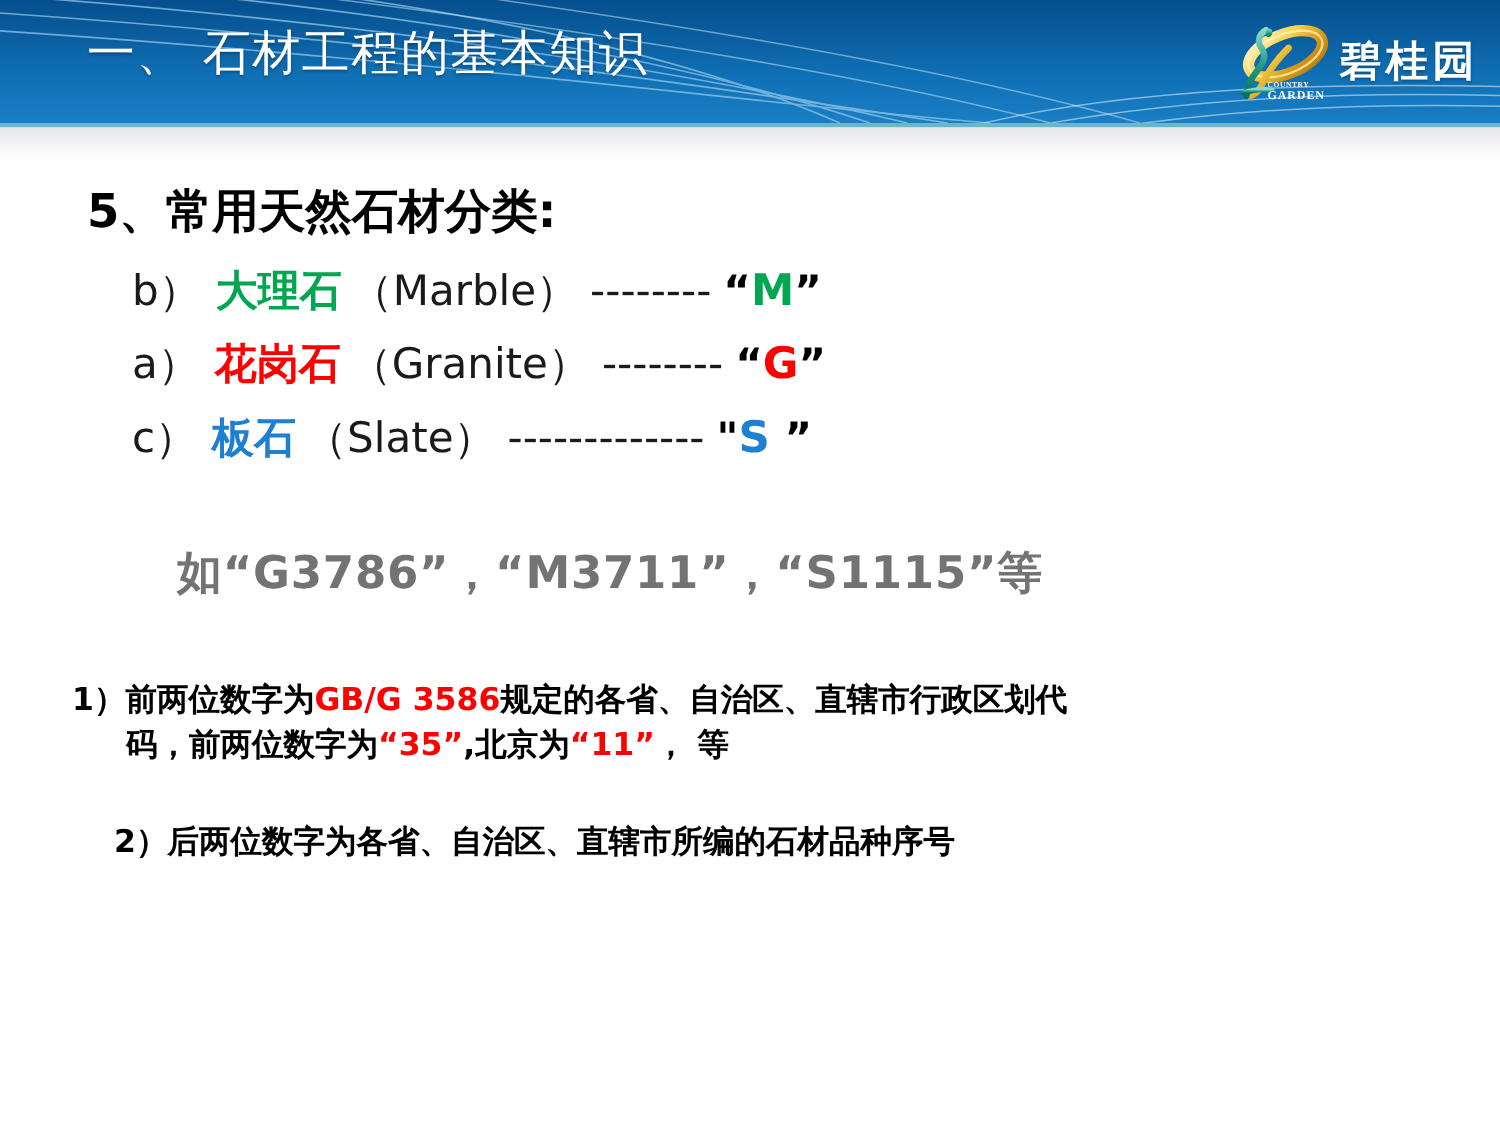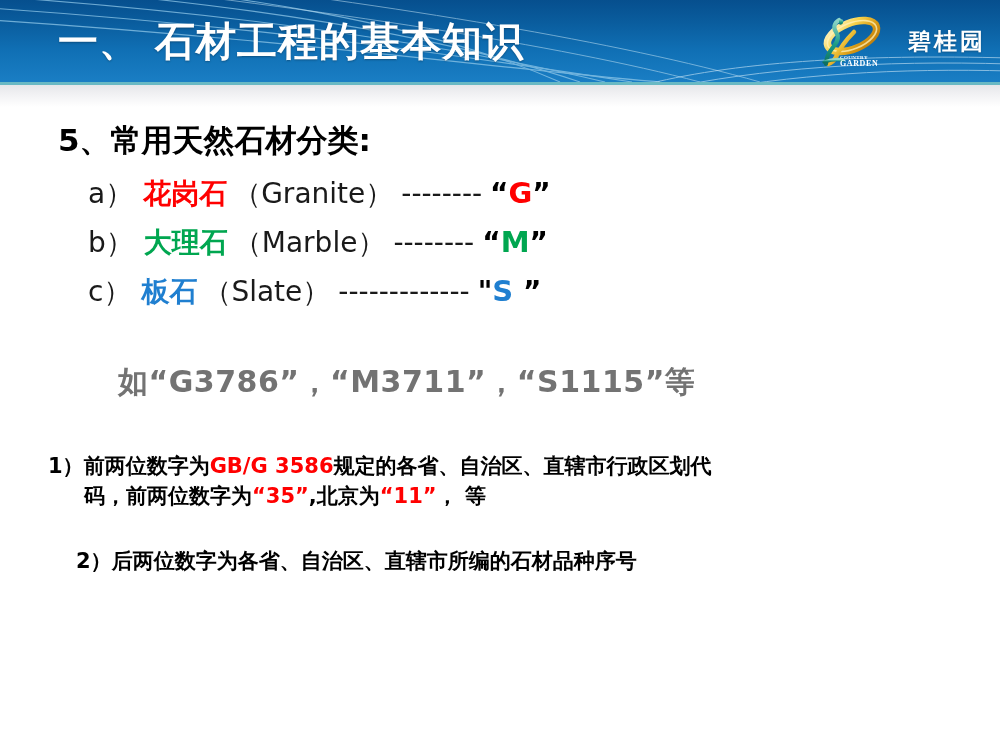--- a/index.html
+++ b/index.html
@@ -31,22 +31,22 @@
     top: 0;
     width: 1000px;
     height: 82px;
     pointer-events: none;
   }
   .header-title {
     position: absolute;
     left: 58px;
     top: 14px;
     color: #ffffff;
-    font-size: 40px;
-    font-weight: bold;
+    font-size: 32px;
+    font-weight: normal;
     letter-spacing: 1px;
     white-space: nowrap;
     text-shadow: 0 1px 2px rgba(0,0,0,0.28);
   }
 
   
   .logo {
     position: absolute;
     right: 14px;
     top: 8px;
@@ -67,24 +67,24 @@
     width: 48px;
     color: #ffffff;
     line-height: 1.0;
     font-family: "Liberation Serif", "DejaVu Serif", serif;
     font-weight: bold;
   }
   .logo-sub .l1 { font-size: 5px; letter-spacing: 0.4px; display:block; }
   .logo-sub .l2 { font-size: 8px; letter-spacing: 0.6px; display:block; }
   .logo-word {
     color: #ffffff;
-    font-size: 23px;
+    font-size: 28px;
     font-weight: bold;
     letter-spacing: 3px;
-    margin-left: 20px;
+    margin-left: 0;
     white-space: nowrap;
     text-shadow: 0 1px 2px rgba(0,0,0,0.25);
   }
 
   
   .teal-rule {
     position: absolute;
     left: 0;
     top: 82px;
     width: 1000px;
@@ -239,25 +239,25 @@
 <div class="teal-rule"></div>
 <div class="fade-rule"></div>
 
 <div class="content">
 
   <div class="heading">5、常用天然石材分类:</div>
 
   <div class="opt-list">
 
     <div class="opt-row">
+      <span class="marker">b）</span><span class="term t-green">大理石</span><span class="en">（Marble）</span><span class="dashes">--------</span><span class="code-wrap">“</span><span class="code t-green">M</span><span class="code-wrap">”</span>
+    </div>
+
+    <div class="opt-row">
       <span class="marker">a）</span><span class="term t-red">花岗石</span><span class="en">（Granite）</span><span class="dashes">--------</span><span class="code-wrap">“</span><span class="code t-red">G</span><span class="code-wrap">”</span>
-    </div>
-
-    <div class="opt-row">
-      <span class="marker">b）</span><span class="term t-green">大理石</span><span class="en">（Marble）</span><span class="dashes">--------</span><span class="code-wrap">“</span><span class="code t-green">M</span><span class="code-wrap">”</span>
     </div>
 
     <div class="opt-row">
       <span class="marker">c）</span><span class="term t-blue">板石</span><span class="en">（Slate）</span><span class="dashes">-------------</span><span class="code-wrap">"</span><span class="code t-blue">S</span><span class="code-wrap"> ”</span>
     </div>
 
   </div>
 
   <div class="example">如“G3786”，“M3711”，“S1115”等</div>
 

